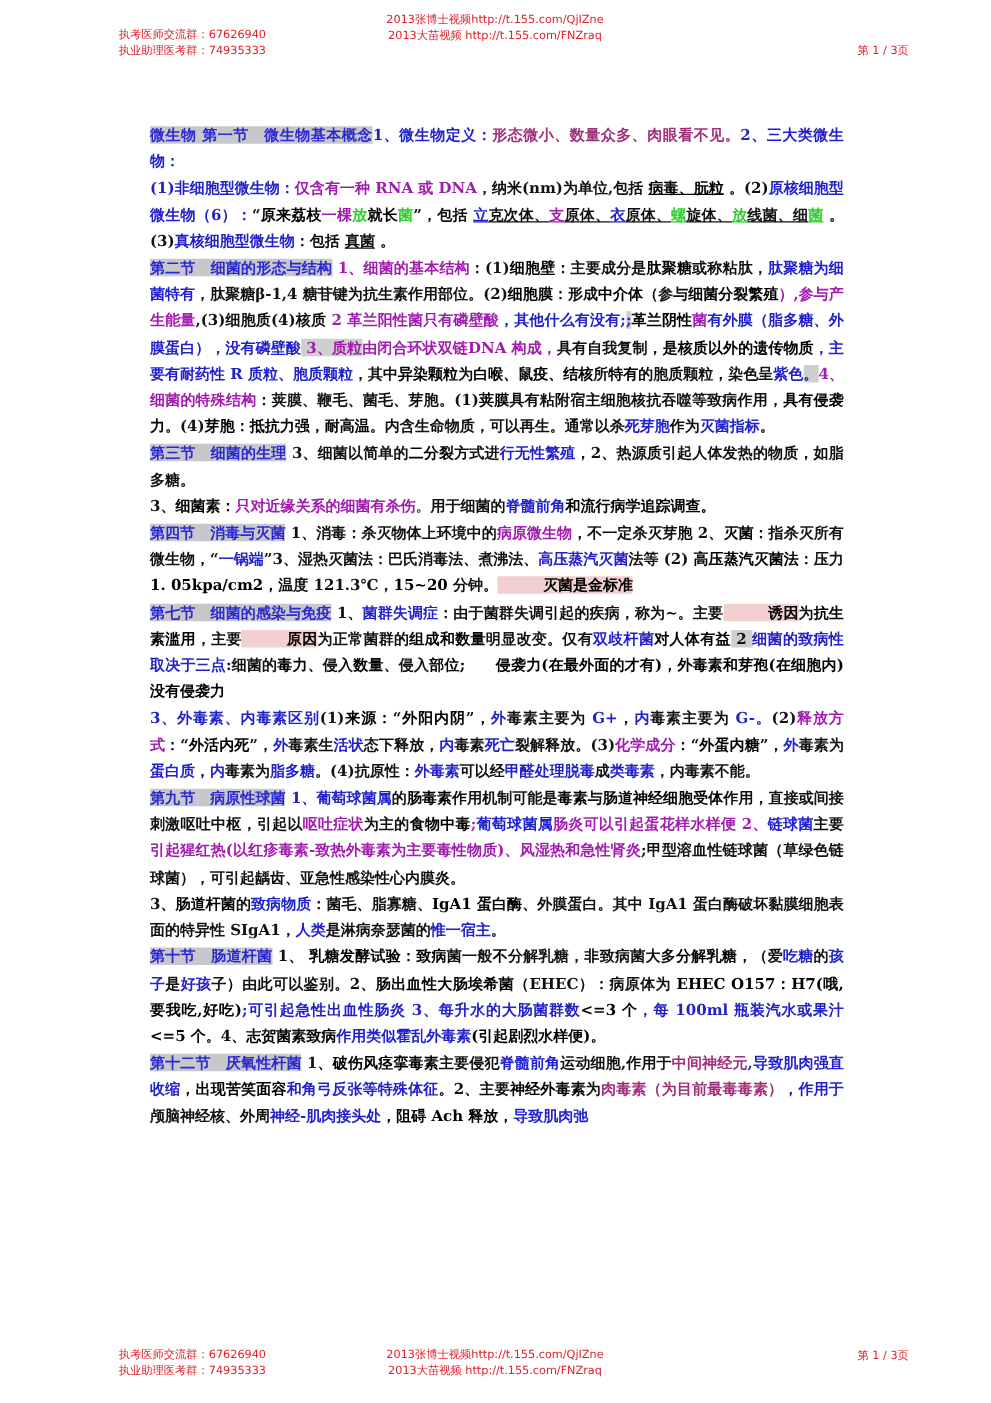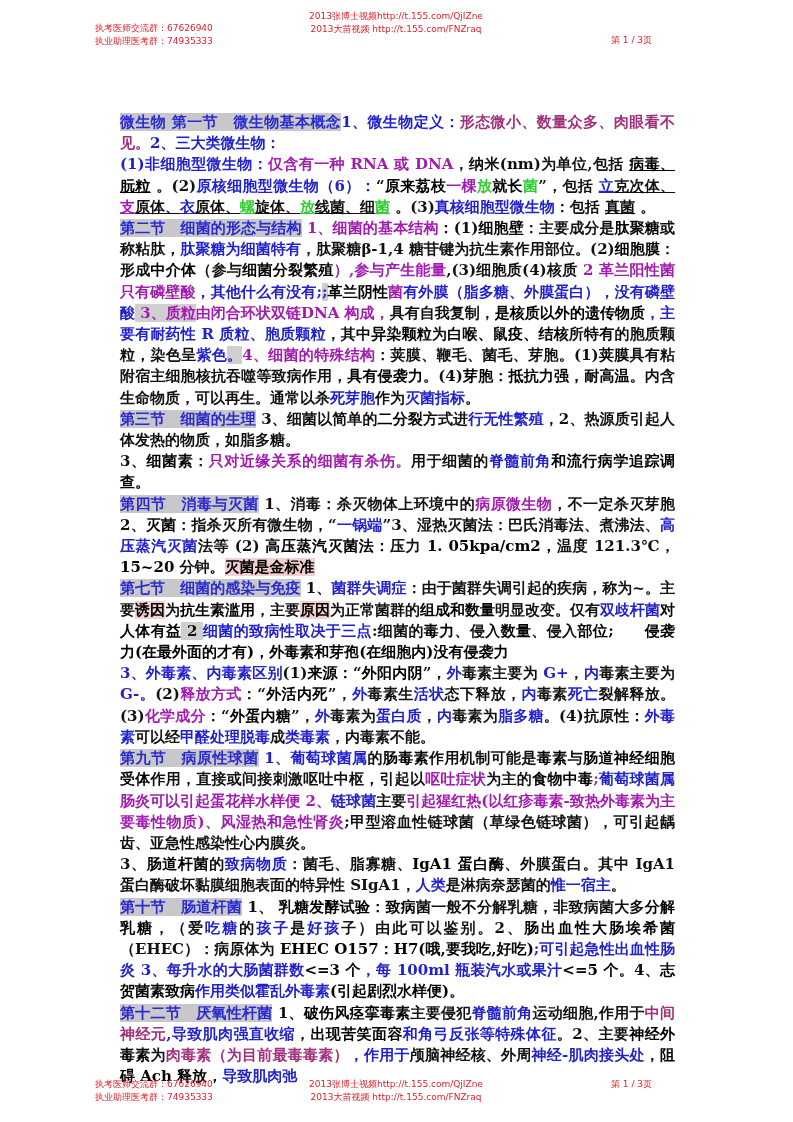--- a/index.html
+++ b/index.html
@@ -2,36 +2,36 @@
 <html><head>
 <meta charset="utf-8">
 <style>
   html, body { margin:0; padding:0; background:#ffffff; }
   body { width:793px; height:1122px; position:relative; overflow:hidden; font-family:"DejaVu Serif", serif; }
   .hdr, .ftr { position:absolute; left:0; width:793px; height:40px; font-family:"DejaVu Sans", sans-serif; font-size:9px; color:#e0202a; }
   .hdr { top:10px; }
   .ftr { top:1074px; }
   .hl { position:absolute; left:95px; top:12px; line-height:13px; }
   .hc { position:absolute; left:296px; top:0px; line-height:13px; text-align:center; width:200px; }
-  .hr { position:absolute; left:611px; top:24px; }
+  .hr { position:absolute; left:686px; top:24px; }
   .ftr .hl { top:4px; }
   .ftr .hc { top:4px; }
   .ftr .hr { top:4px; }
-  .content { position:absolute; left:120px; top:112px; width:555px; font-size:15px; line-height:21.2px; color:#111; text-align:justify; font-weight:bold; }
+  .content { position:absolute; left:120px; top:98px; width:555px; font-size:12px; line-height:21.2px; color:#111; text-align:justify; font-weight:bold; }
   .content p { margin:0; }
   .sec { background:#c8c8cc; color:#2a2ad0; }
   .b { color:#2222cc; }
   .r { color:#000000; }
   .m { color:#a21caf; }
   .p { color:#a0307a; }
   .g { color:#33cc33; }
   .k { color:#111; }
   .u { text-decoration:underline; }
   .gray { background:#cfcfcf; }
-  .pink { background:#f3d0d0; }
+  .pink { background:#f3d0d0;padding-left:36px; }
 </style>
 </head>
 <body>
 
 <div class="hdr">
   <div class="hl">
     <div>执考医师交流群：67626940</div>
     <div>执业助理医考群：74935333</div>
   </div>
   <div class="hc">

